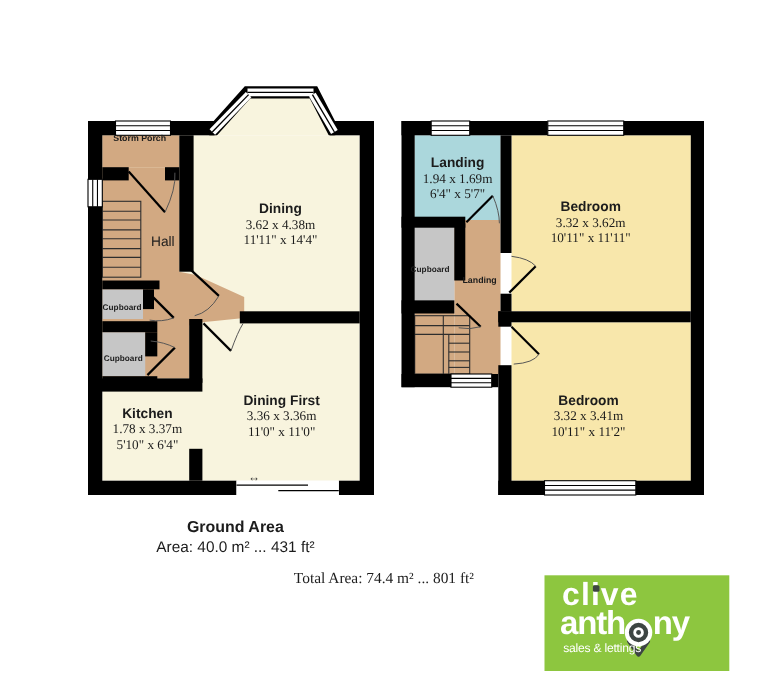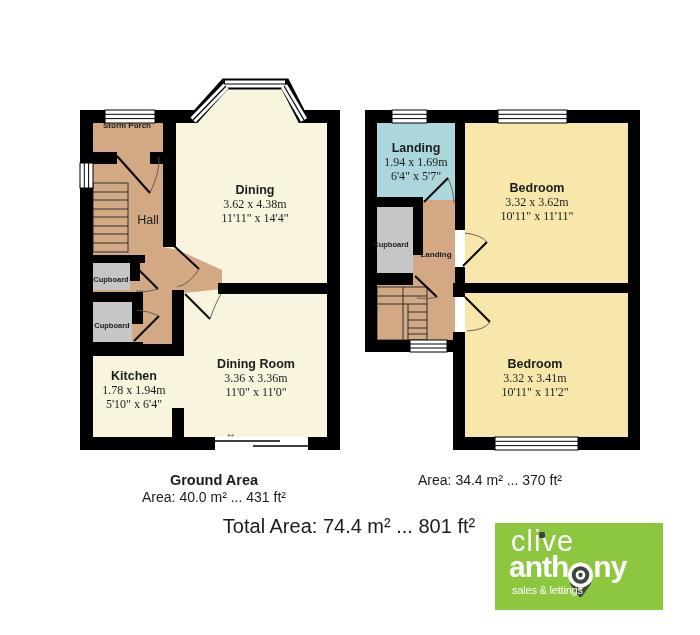--- a/index.html
+++ b/index.html
@@ -23,25 +23,25 @@
   .stair{stroke:#2e2e2e;stroke-width:1;fill:none;}
   .thinline{stroke:var(--wall);stroke-width:1.3;fill:none;}
   
   .lbl{position:absolute;transform:translateX(-50%);text-align:center;white-space:nowrap;}
   .room-name{font-weight:bold;font-size:12.5px;line-height:14px;}
   .room-dim{font-size:12px;line-height:14px;font-family:Liberation Serif, serif;}
   .tiny{font-weight:bold;font-size:8px;line-height:10px;}
   .mid{font-weight:normal;font-size:12.5px;line-height:14px;}
   .floor-title{font-weight:bold;font-size:14.5px;line-height:17px;}
   .floor-area{font-size:14px;line-height:17px;}
-  .total{font-size:20px;line-height:17px;}
+  .total{font-size:14px;line-height:17px;font-family:Liberation Serif, serif;}
   
   .logo{position:absolute;left:495px;top:523px;width:168px;height:87px;background:var(--logo_green);}
   .logo-l1{position:absolute;left:16px;top:524px;font-size:29px;letter-spacing:1px;color:#ffffff;line-height:30px;}
-  .logo-l1{top:3px;}
+  .logo-l1{top:3px;font-weight:bold;}
   .i-dot{position:absolute;left:27.5px;top:6px;width:6px;height:6px;background:var(--logo_dark);border-radius:1.5px;}
   .logo-l2{position:absolute;left:14px;top:29px;height:30px;display:flex;align-items:flex-start;
            font-size:30px;font-weight:bold;letter-spacing:-1px;color:#ffffff;line-height:30px;}
   .pin-svg{position:relative;top:9px;margin:0 -1px;}
   .logo-tag{position:absolute;left:17px;top:61px;font-size:11px;letter-spacing:-0.2px;color:#ffffff;line-height:13px;}
 </style>
 </head>
 <body>
 
 <div class="page">
@@ -210,25 +210,25 @@
     <div class="mid">Hall</div>
   </div>
   <div class="lbl" style="left:111px;top:275px">
     <div class="tiny" style="font-size:7.5px">Cupboard</div>
   </div>
   <div class="lbl" style="left:112px;top:321px">
     <div class="tiny" style="font-size:7.5px">Cupboard</div>
   </div>
   <div class="lbl" style="left:134px;top:369px">
     <div class="room-name">Kitchen</div>
-    <div class="room-dim">1.78 x 1.94m</div>
+    <div class="room-dim">1.78 x 3.37m</div>
     <div class="room-dim">5'10" x 6'4"</div>
   </div>
   <div class="lbl" style="left:256px;top:357px">
-    <div class="room-name">Dining Room</div>
+    <div class="room-name">Dining First</div>
     <div class="room-dim">3.36 x 3.36m</div>
     <div class="room-dim">11'0" x 11'0"</div>
   </div>
 
   <div class="lbl" style="left:416px;top:141px">
     <div class="room-name">Landing</div>
     <div class="room-dim">1.94 x 1.69m</div>
     <div class="room-dim">6'4" x 5'7"</div>
   </div>
   <div class="lbl" style="left:537px;top:181px">
@@ -246,21 +246,20 @@
     <div class="room-name">Bedroom</div>
     <div class="room-dim">3.32 x 3.41m</div>
     <div class="room-dim">10'11" x 11'2"</div>
   </div>
 
   <div class="lbl" style="left:214px;top:472px">
     <div class="floor-title">Ground Area</div>
     <div class="floor-area">Area: 40.0 m² ... 431 ft²</div>
   </div>
   <div class="lbl" style="left:490px;top:472px">
-    <div class="floor-area">Area: 34.4 m² ... 370 ft²</div>
   </div>
   <div class="lbl" style="left:349px;top:518px">
     <div class="total">Total Area: 74.4 m² ... 801 ft²</div>
   </div>
 
   <div class="logo">
     <div class="logo-l1">
       <span>clive</span>
       <span class="i-dot"></span>
     </div>

